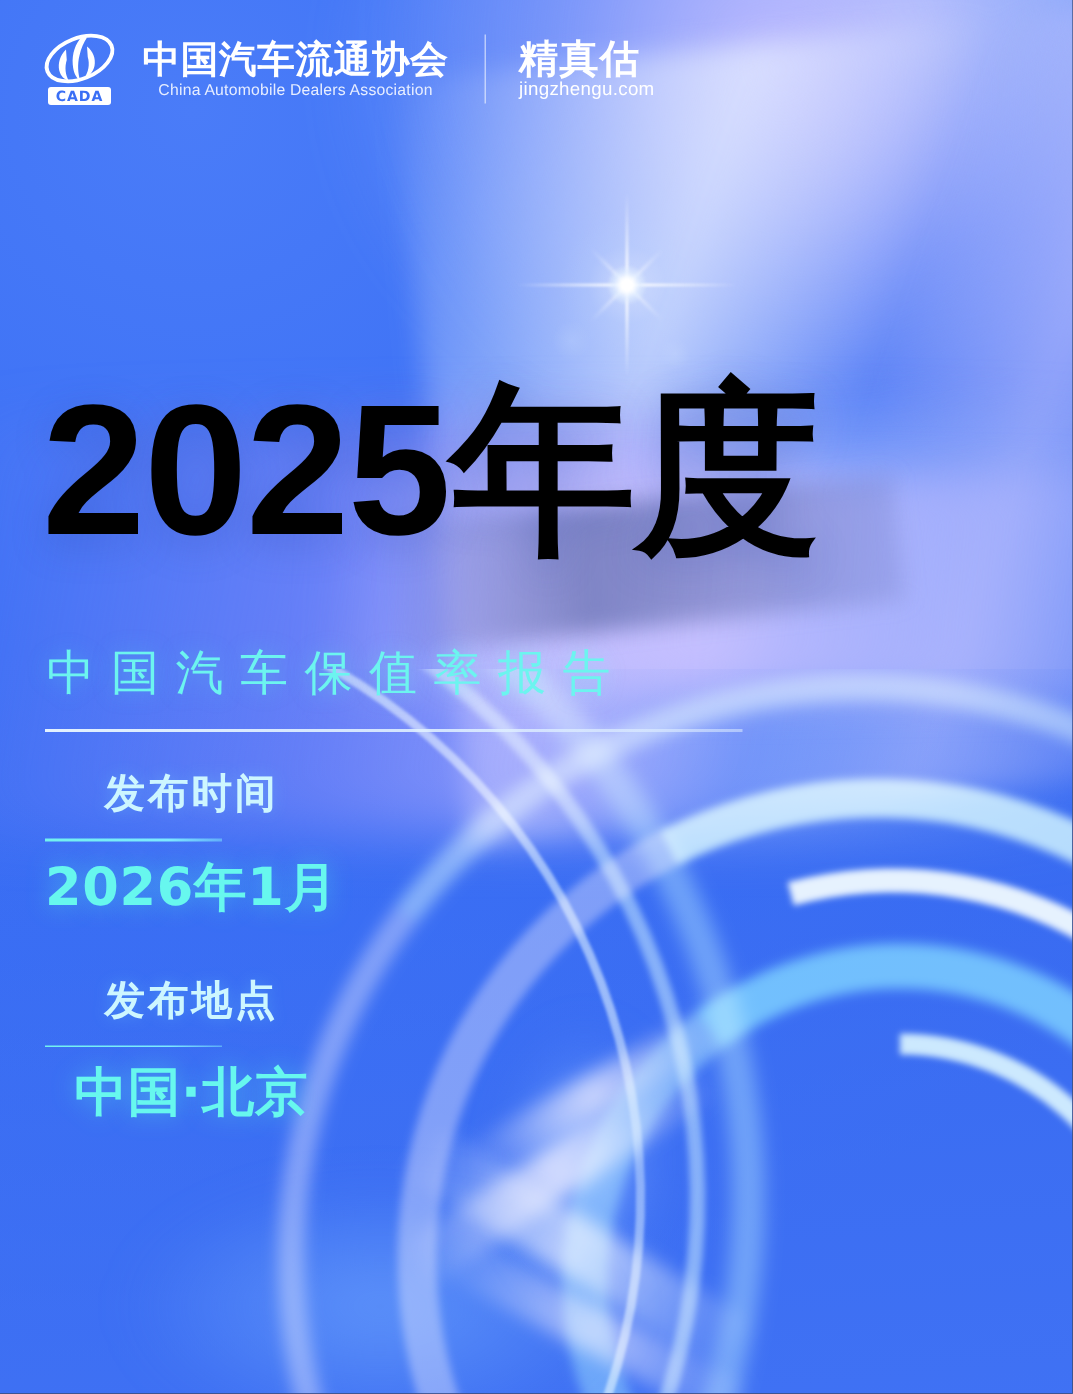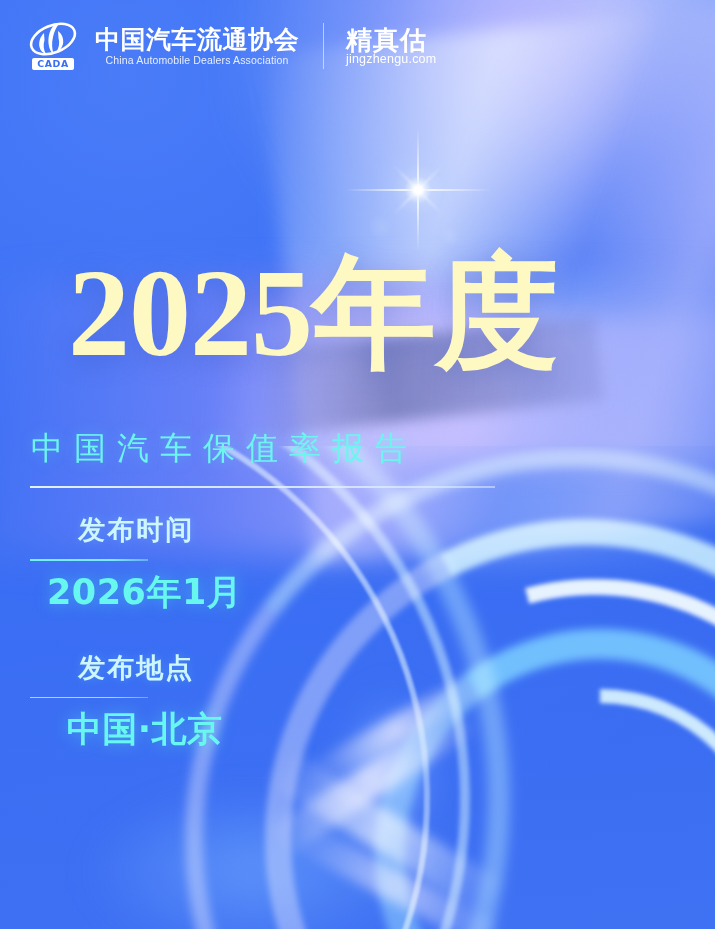--- a/index.html
+++ b/index.html
@@ -205,27 +205,26 @@
     color:#fff;font-size:26px;font-weight:bold;line-height:1;letter-spacing:1px;
     white-space:nowrap;font-family:"DejaVu Sans","Liberation Sans",sans-serif;
   }
   .jzg-en{color:#ffffff;font-size:12.5px;line-height:1;letter-spacing:.2px;white-space:nowrap;}
 
   
   .content{position:absolute;left:0;top:0;width:100%;height:100%;z-index:15;}
 
   .title-main{
     position:absolute;left:28px;top:252px;
-    color:#fef9c3;
+    color:#000000;
     font-size:124px;font-weight:bold;line-height:1;
     letter-spacing:-1px;
     white-space:nowrap;
-    font-family:Liberation Serif, serif;
+    font-family:Liberation Sans, sans-serif;
     text-shadow:0 6px 26px rgba(40,70,170,.28);
-    margin-left:40px;
   }
   .title-sub{
     position:absolute;left:31px;top:432px;
     color:#6cf4ef;
     font-size:32px;font-weight:500;line-height:1;
     letter-spacing:11px;
     white-space:nowrap;
     font-family:"DejaVu Sans","Liberation Sans",sans-serif;
     text-shadow:0 0 14px rgba(90,240,235,.35);
     text-align:center;
@@ -246,21 +245,20 @@
   .rule-short{
     width:118px;height:1.6px;margin:16px 0 14px 0;
     background:linear-gradient(90deg,#72f2ee,#7ee9ff 70%,rgba(126,233,255,.5));
   }
   .meta-value{
     color:#67f7ee;
     font-size:35px;font-weight:bold;line-height:1;letter-spacing:.5px;
     font-family:"DejaVu Sans","Liberation Sans",sans-serif;
     white-space:nowrap;
     text-shadow:0 0 16px rgba(90,245,235,.45);
-    margin-left:17px;
   }
   .meta-gap{height:44px;}
 </style>
 </head>
 <body>
 
 <div class="poster">
 
   <div class="bg-base"></div>
   <div class="bg-sweep1"></div>

